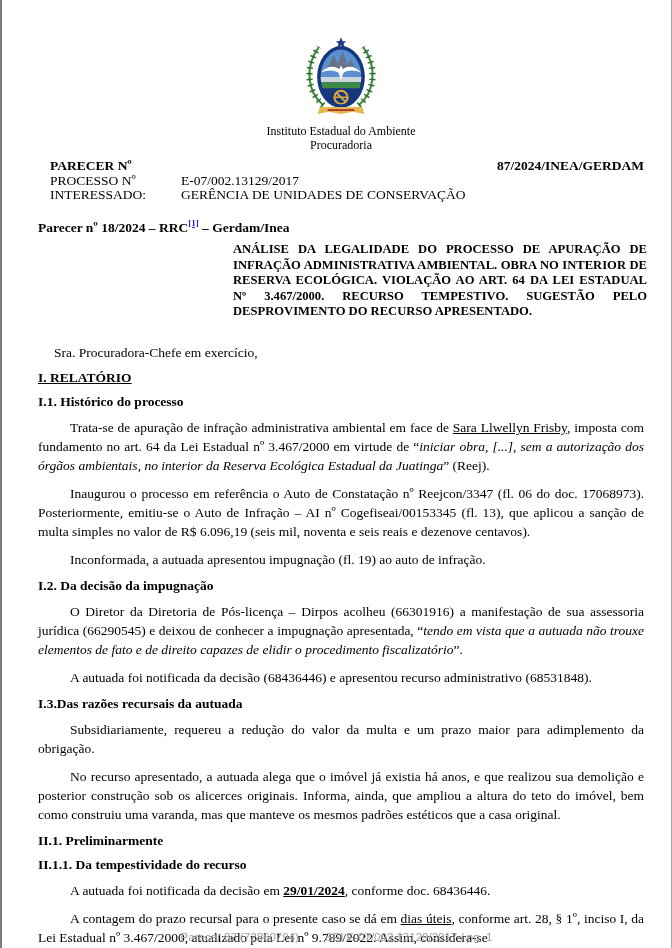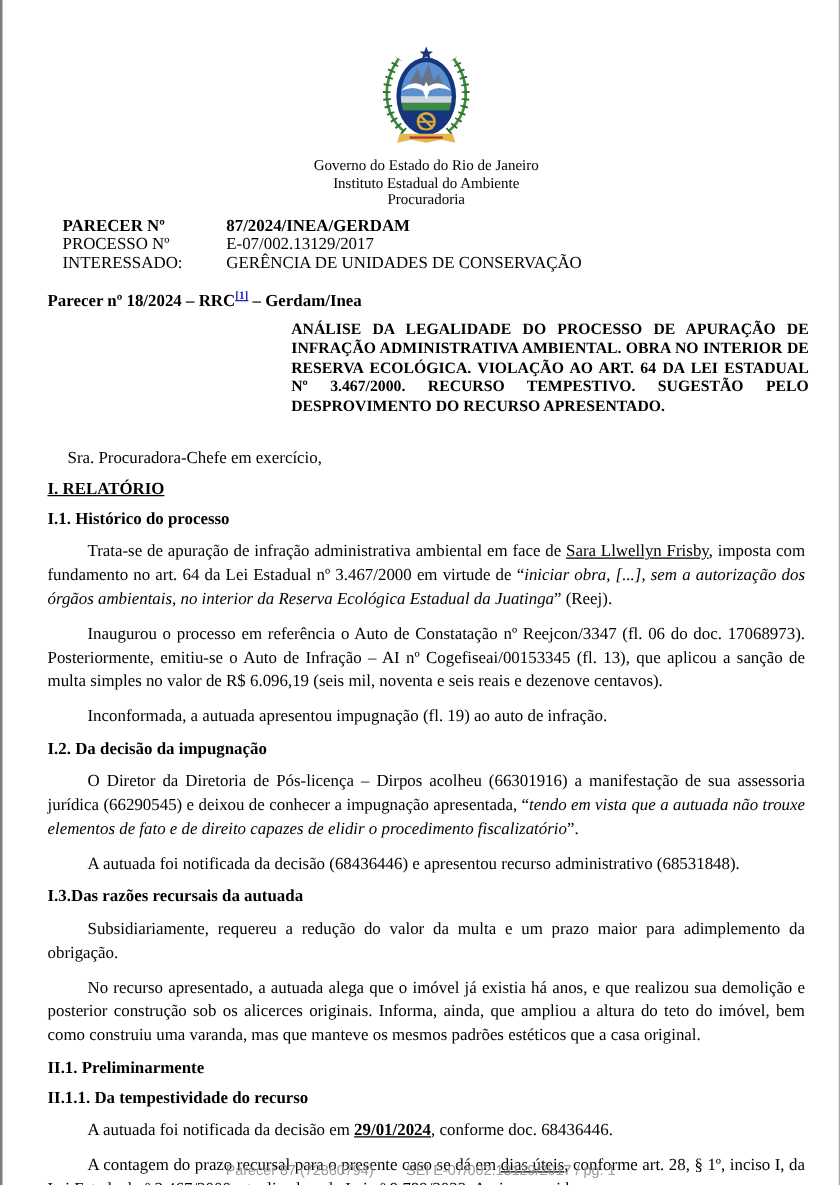--- a/index.html
+++ b/index.html
@@ -18,21 +18,21 @@
 
   
   .letterhead { text-align: center; }
   .logo-wrap { display: inline-block; line-height: 0; }
   .org-lines { font-size: 12px; line-height: 13.5px; margin-top: 3px; }
 
   
   .fields { margin: 7px 0 0 12px; font-size: 13.5px; line-height: 14.5px; }
   .field-row { display: flex; }
   .field-row .flabel { width: 131px; flex: 0 0 131px; }
-  .field-row.bold { font-weight: bold; }
+  .field-row.bold { font-weight: bold; justify-content: space-between; }
 
   
   .reference { margin-top: 13px; font-size: 13.5px; font-weight: bold; }
   .reference sup a {
     color: #2222cc; font-size: 9px; font-weight: bold;
     text-decoration: underline; cursor: pointer;
   }
 
   
   .ementa {
@@ -100,21 +100,20 @@
             <circle cx="60" cy="69" r="7.5" fill="none" stroke="#d9a93c" stroke-width="2.4"></circle>
             <line x1="52.5" y1="69" x2="67.5" y2="69" stroke="#d9a93c" stroke-width="1.8"></line>
             <path d="M54.5,63.5 L65.5,74.5" stroke="#d9a93c" stroke-width="2.2"></path>
           </g>
 
           <path d="M36,80 L84,80 L86.5,88 L73.5,85.4 L60,88 L46.5,85.4 L33.5,88 Z" fill="#e3b84e"></path>
           <rect x="45" y="82.4" width="30" height="2" fill="#b03030"></rect>
         </svg>
       </span>
       <div class="org-lines">
-        <div>Governo do Estado do Rio de Janeiro</div>
         <div>Instituto Estadual do Ambiente</div>
         <div>Procuradoria</div>
       </div>
     </div>
 
     <div class="fields">
       <div class="field-row bold">
         <span class="flabel">PARECER Nº</span>
         <span class="fvalue">87/2024/INEA/GERDAM</span>
       </div>

